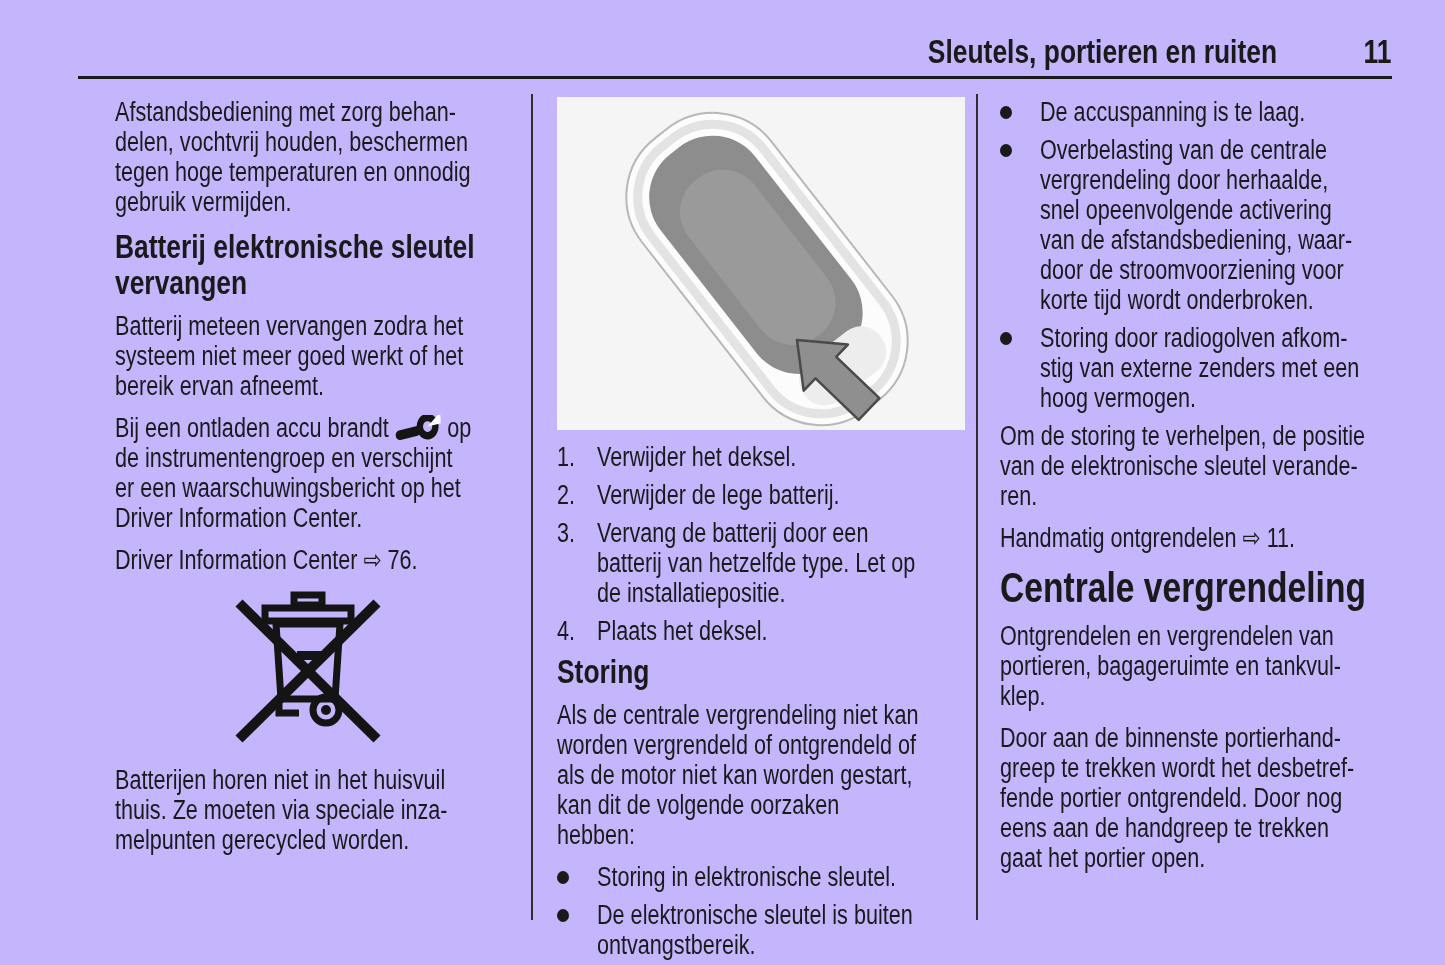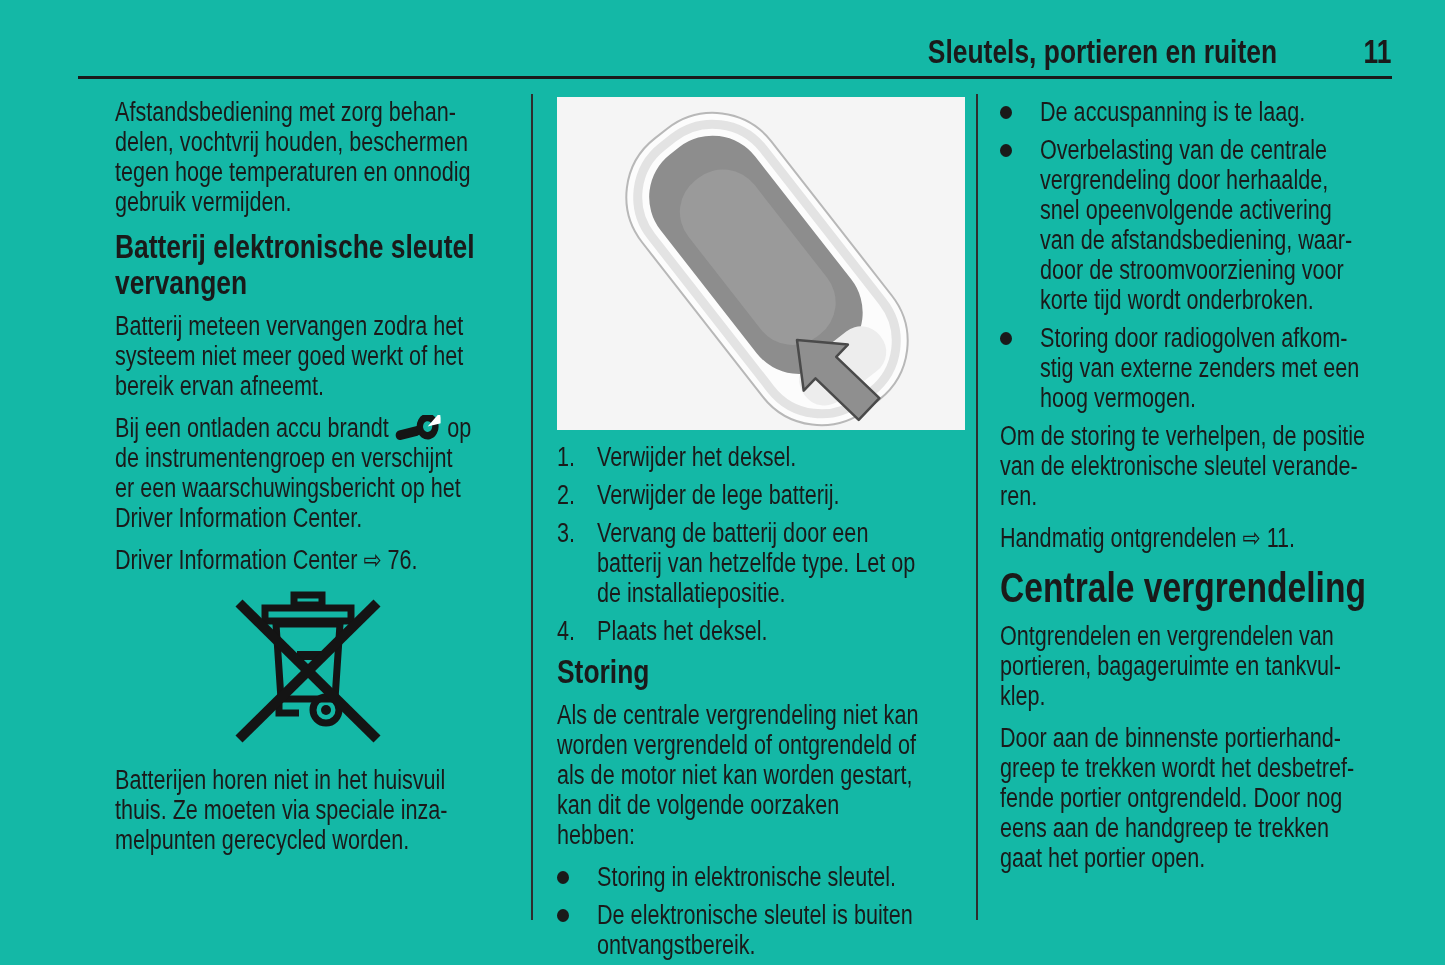--- a/index.html
+++ b/index.html
@@ -1,20 +1,20 @@
 <!DOCTYPE html>
 <html><head>
 <meta charset="utf-8">
 <style>
   * { box-sizing: border-box; }
   html, body { margin:0; padding:0; background:#ffffff; }
   .page {
     position: relative;
     width: 1445px; height: 965px;
-    background: #14b8a6;
+    background: #c4b5fd;
     overflow: hidden;
     font-family: "Liberation Sans", "DejaVu Sans", sans-serif;
     color: #1a1a1a;
   }
   
   .header-row {
     position: absolute; top: 33px; right: 54px;
     display: flex; align-items: baseline;
     transform: scaleX(0.8); transform-origin: 100% 0;
     font-weight: 700; font-size: 33px; white-space: pre;

